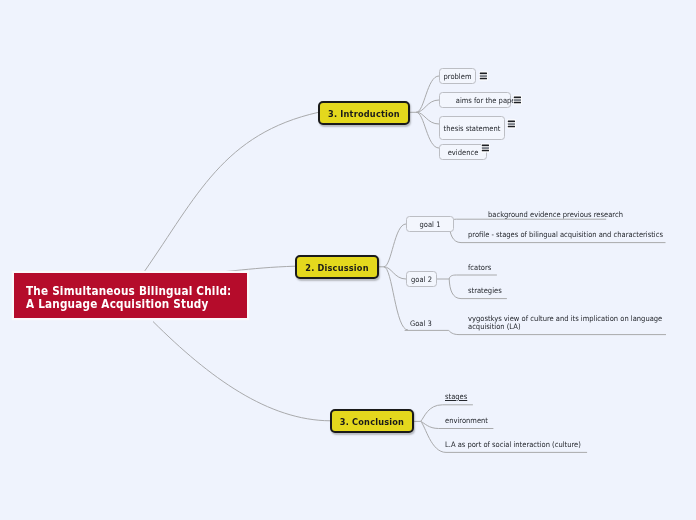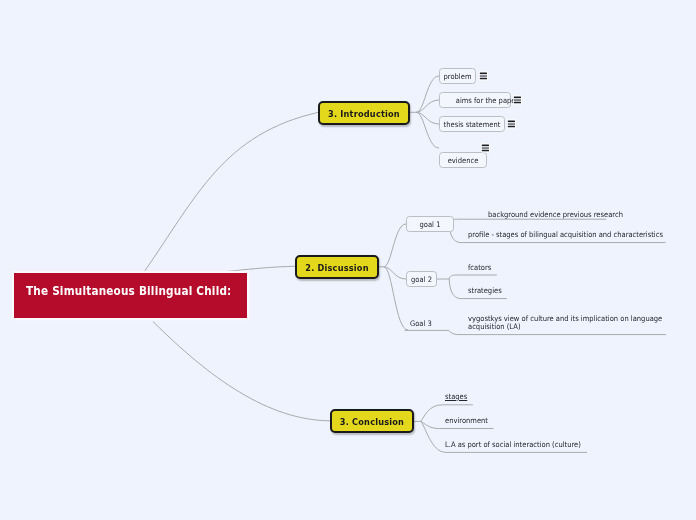--- a/index.html
+++ b/index.html
@@ -79,36 +79,37 @@
 
       <path d="M413.3,421.4 L420.7,421.4"></path>
       <path d="M420.7,421.4 C424.5,417 428,404.8 442.6,404.8 L472.9,404.8"></path>
       <path d="M420.7,421.4 C424.5,423 428.5,428.5 438.6,428.5 L493.4,428.5"></path>
       <path d="M420.7,421.4 C425.5,426 431,452.4 446,452.4 L587.1,452.4"></path>
     </g>
   </svg>
 
   <div class="node root-node">
     <div>The Simultaneous Bilingual Child:</div>
+    <div>A Language Acquisition Study</div>
   </div>
 
   <div class="node lvl1" style="left:318px;top:101px;width:92px;height:24px;">
     <span>3. Introduction</span>
   </div>
 
   <div class="node lvl2" style="left:439px;top:68px;width:37px;height:16px;">
     <span>problem</span>
   </div>
   <div class="node lvl2" style="left:439px;top:92px;width:72px;height:16px;padding-left:24px;">
     <span>aims for the paper</span>
   </div>
-  <div class="node lvl2" style="left:439px;top:116px;width:66px;height:16px;">
+  <div class="node lvl2" style="left:439px;top:116px;width:66px;height:24px;">
     <span>thesis statement</span>
   </div>
-  <div class="node lvl2" style="left:439px;top:152px;width:48px;height:16px;">
+  <div class="node lvl2" style="left:439px;top:144px;width:48px;height:16px;">
     <span>evidence</span>
   </div>
 
   <div class="noteicon" style="left:479px;top:71px;">
     <svg viewBox="0 0 9 10" width="9" height="10">
         <rect x="0.1" y="0.2" width="8.8" height="9.4" rx="1.2" fill="#fdfdfe"></rect>
         <g fill="#1c1e23">
           <rect x="0.8" y="1.6" width="7.2" height="1.5" rx="0.3"></rect>
           <rect x="0.8" y="3.65" width="7.2" height="1.1" rx="0.3" fill="#6b707a"></rect>
           <rect x="0.8" y="4.95" width="7.2" height="1.1" rx="0.3" fill="#7d828c"></rect>

